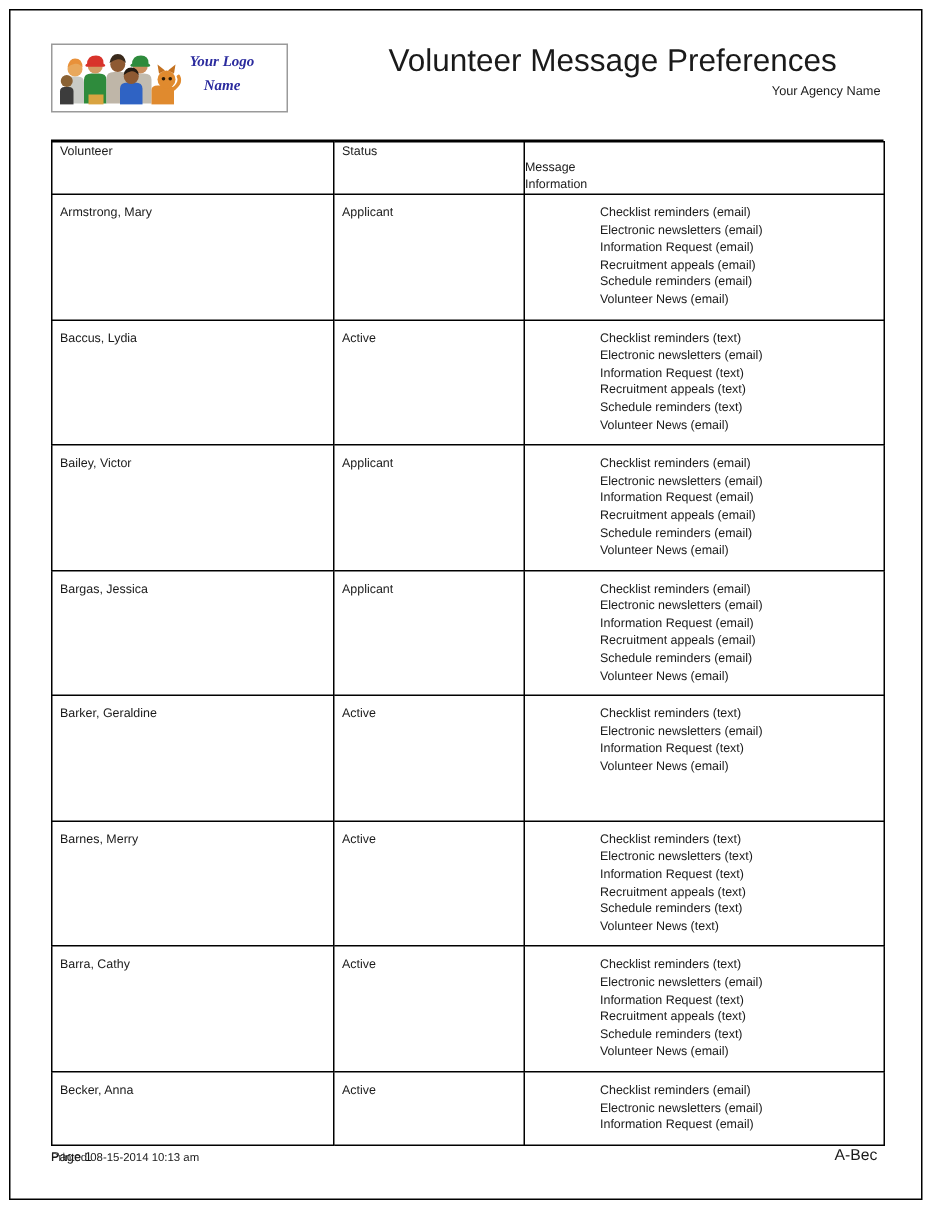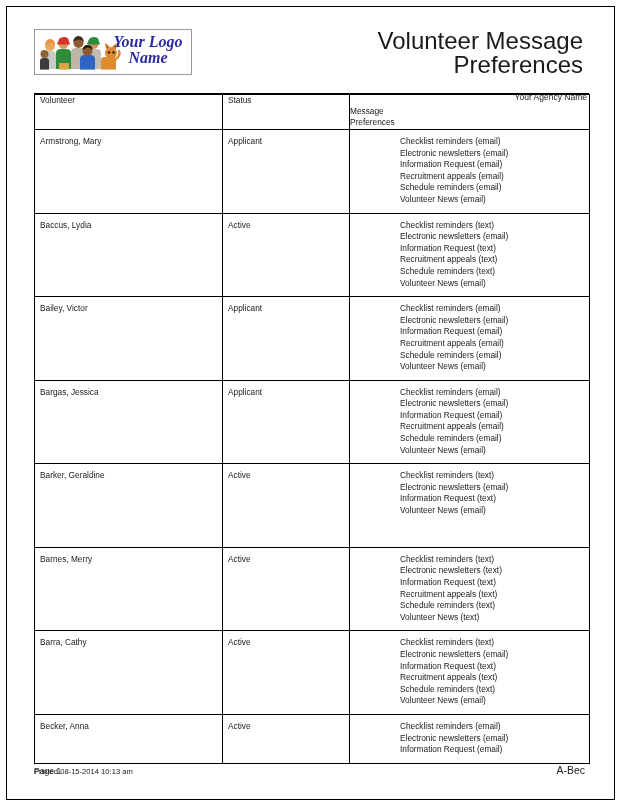--- a/index.html
+++ b/index.html
@@ -66,48 +66,48 @@
   }
   .logo-text {
     position: absolute;
     right: 4px;
     top: 2px;
     width: 74px;
     text-align: center;
     font-family: "Liberation Serif", serif;
     font-weight: bold;
     font-style: italic;
-    font-size: 16px;
+    font-size: 10px;
     line-height: 16px;
     color: #2b2b9e;
     letter-spacing: 0px;
   }
 
   .title-block {
     position: absolute;
     right: 0;
     top: 0;
     width: 330px;
     text-align: right;
   }
   .report-title {
-    font-size: 24px;
+    font-size: 21px;
     line-height: 24px;
     font-weight: normal;
     color: #1a1a1a;
     letter-spacing: 0px;
-    text-align: right;
+    text-align: left;
     margin-right: 6px;
   }
   .report-subtitle {
     font-size: 8.5px;
     line-height: 12px;
     color: #1a1a1a;
     text-align: right;
-    margin-top: 14px;
+    margin-top: 1px;
     margin-right: 2px;
   }
 
   
   .rule-top {
     border-top: 1.5px solid #000000;
     margin-top: 2px;
   }
 
   table.report {
@@ -255,21 +255,21 @@
         <tr>
           <th>
             <span class="th-pad"><span>Volunteer</span></span>
           </th>
           <th>
             <span class="th-pad"><span>Status</span></span>
           </th>
           <th class="pref">
             <span class="th-pad">
               <span class="hline2">Message</span>
-              <span class="hline2">Preferences</span>
+              <span class="hline2">Information</span>
             </span>
           </th>
         </tr>
       </thead>
       <tbody id="table-body">
           <tr>
             <td>
               <div class="cell">Armstrong, Mary</div>
             </td>
             <td>

